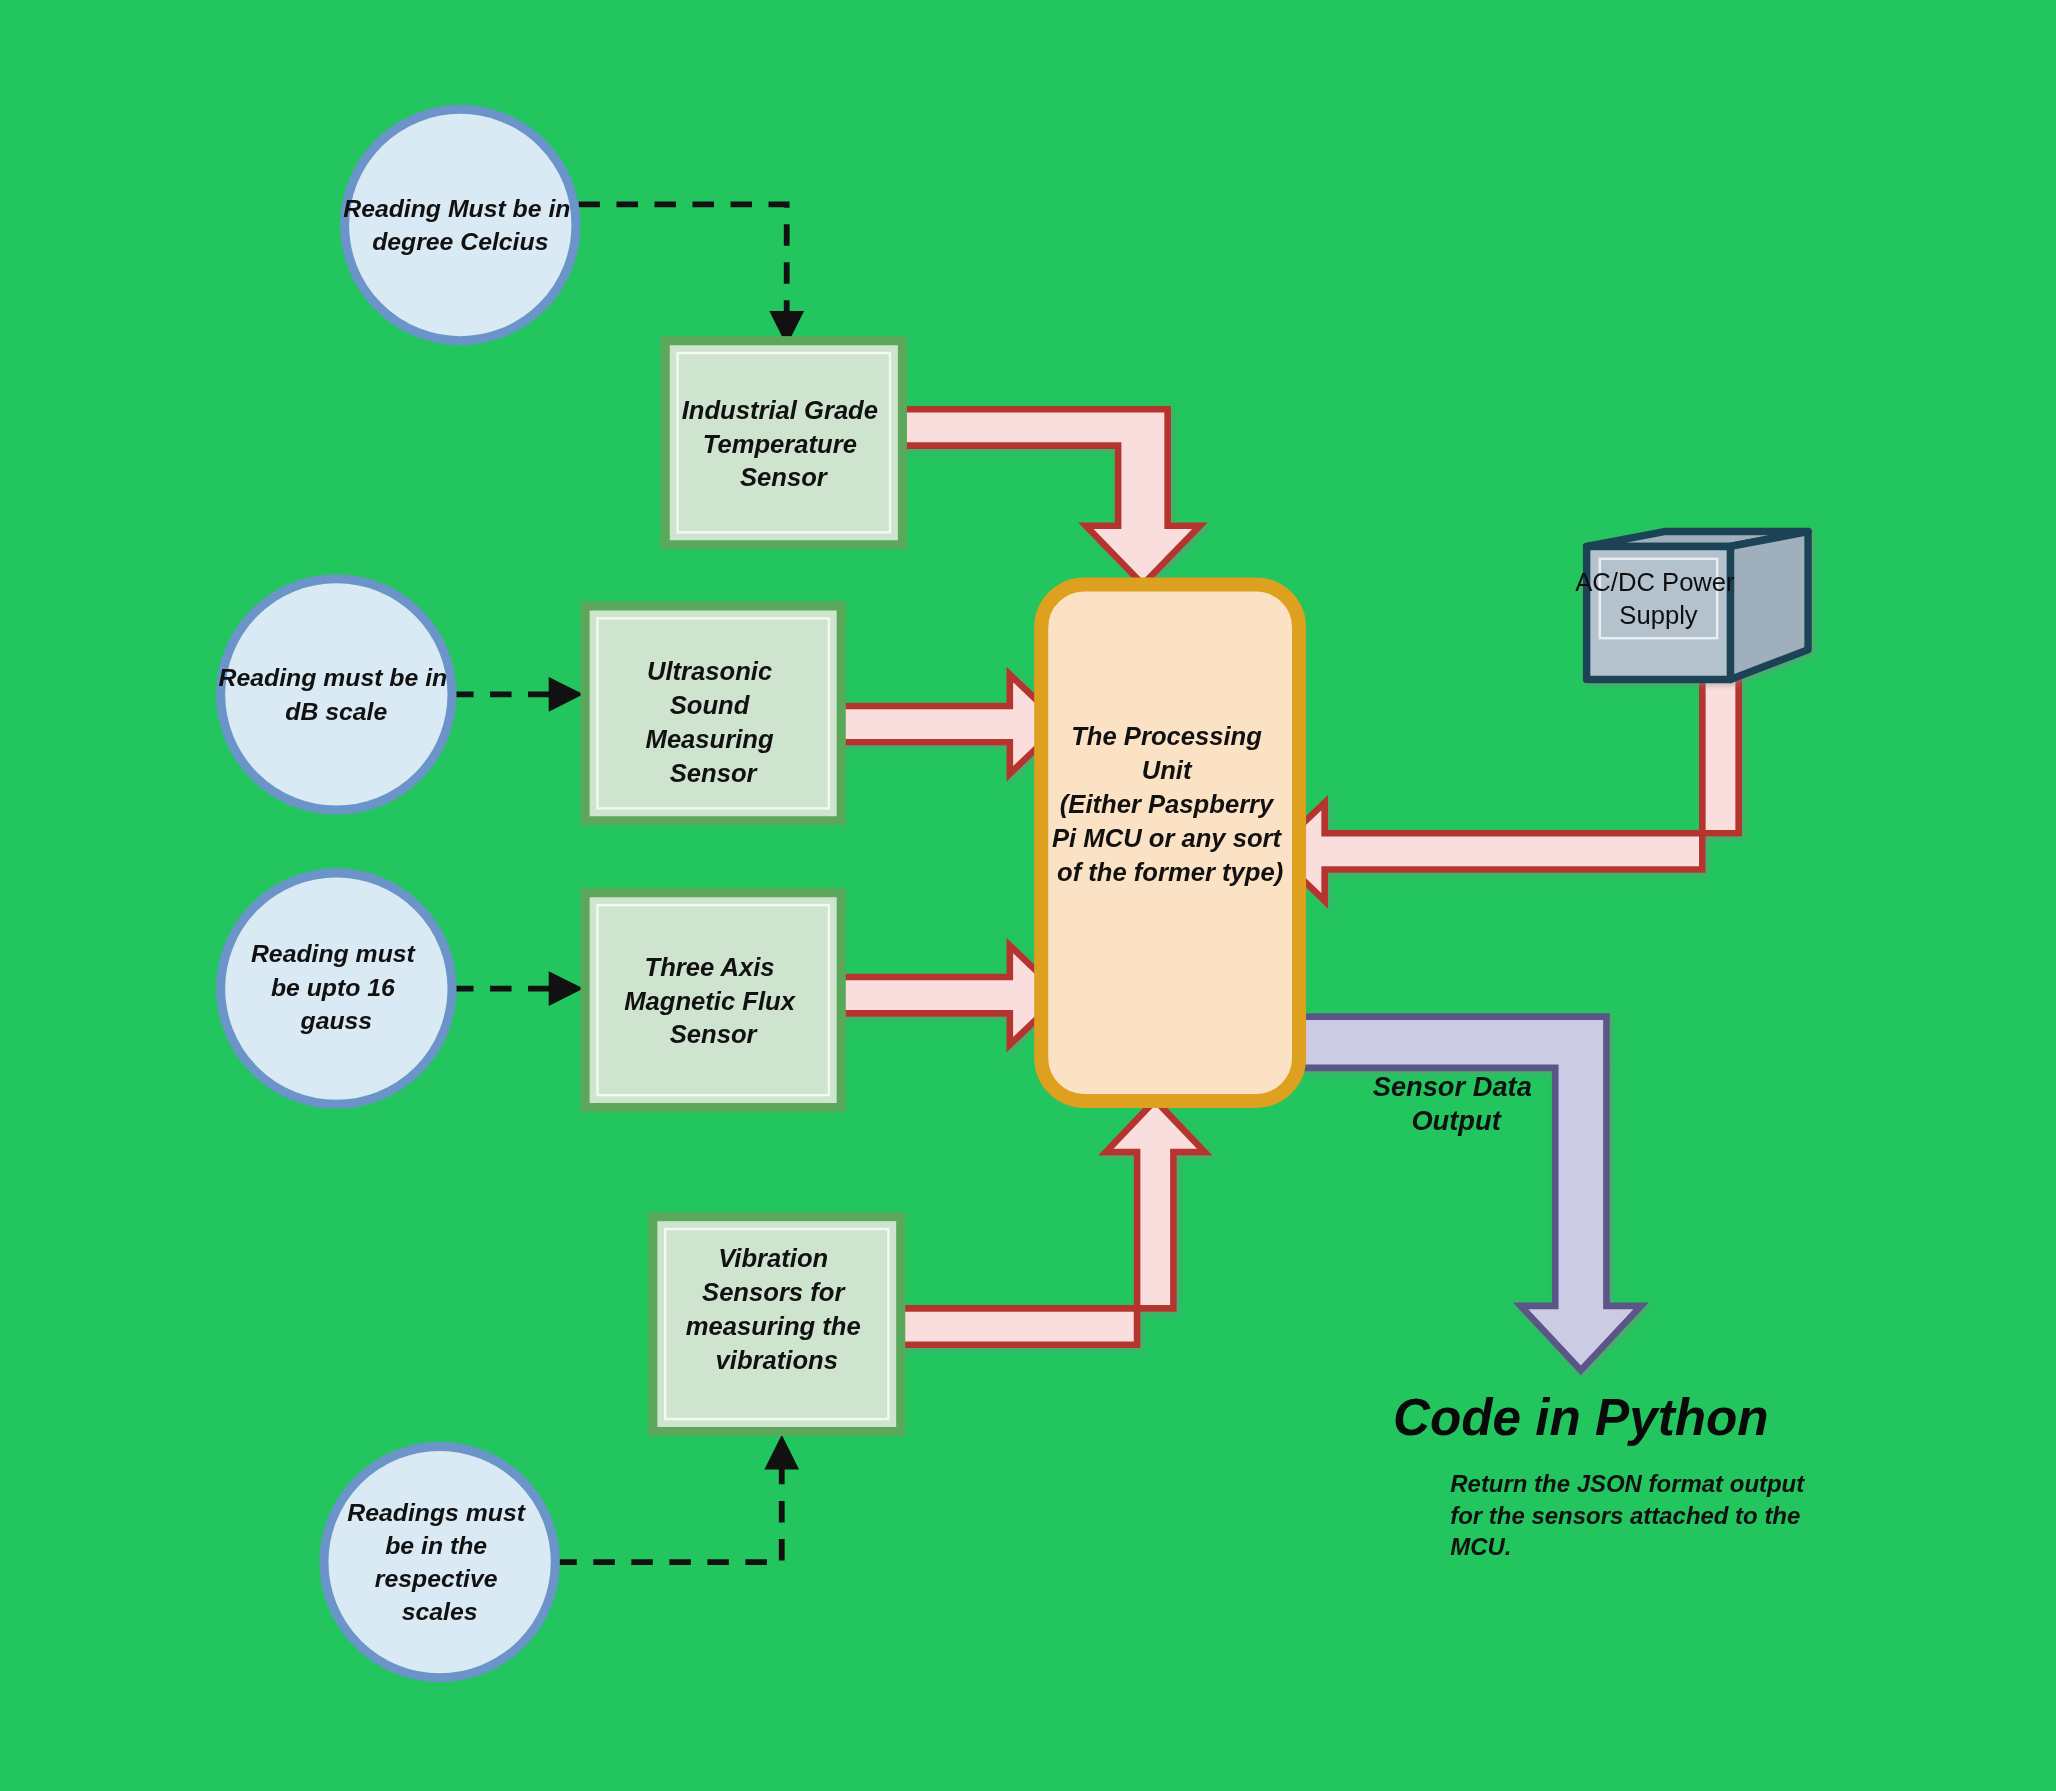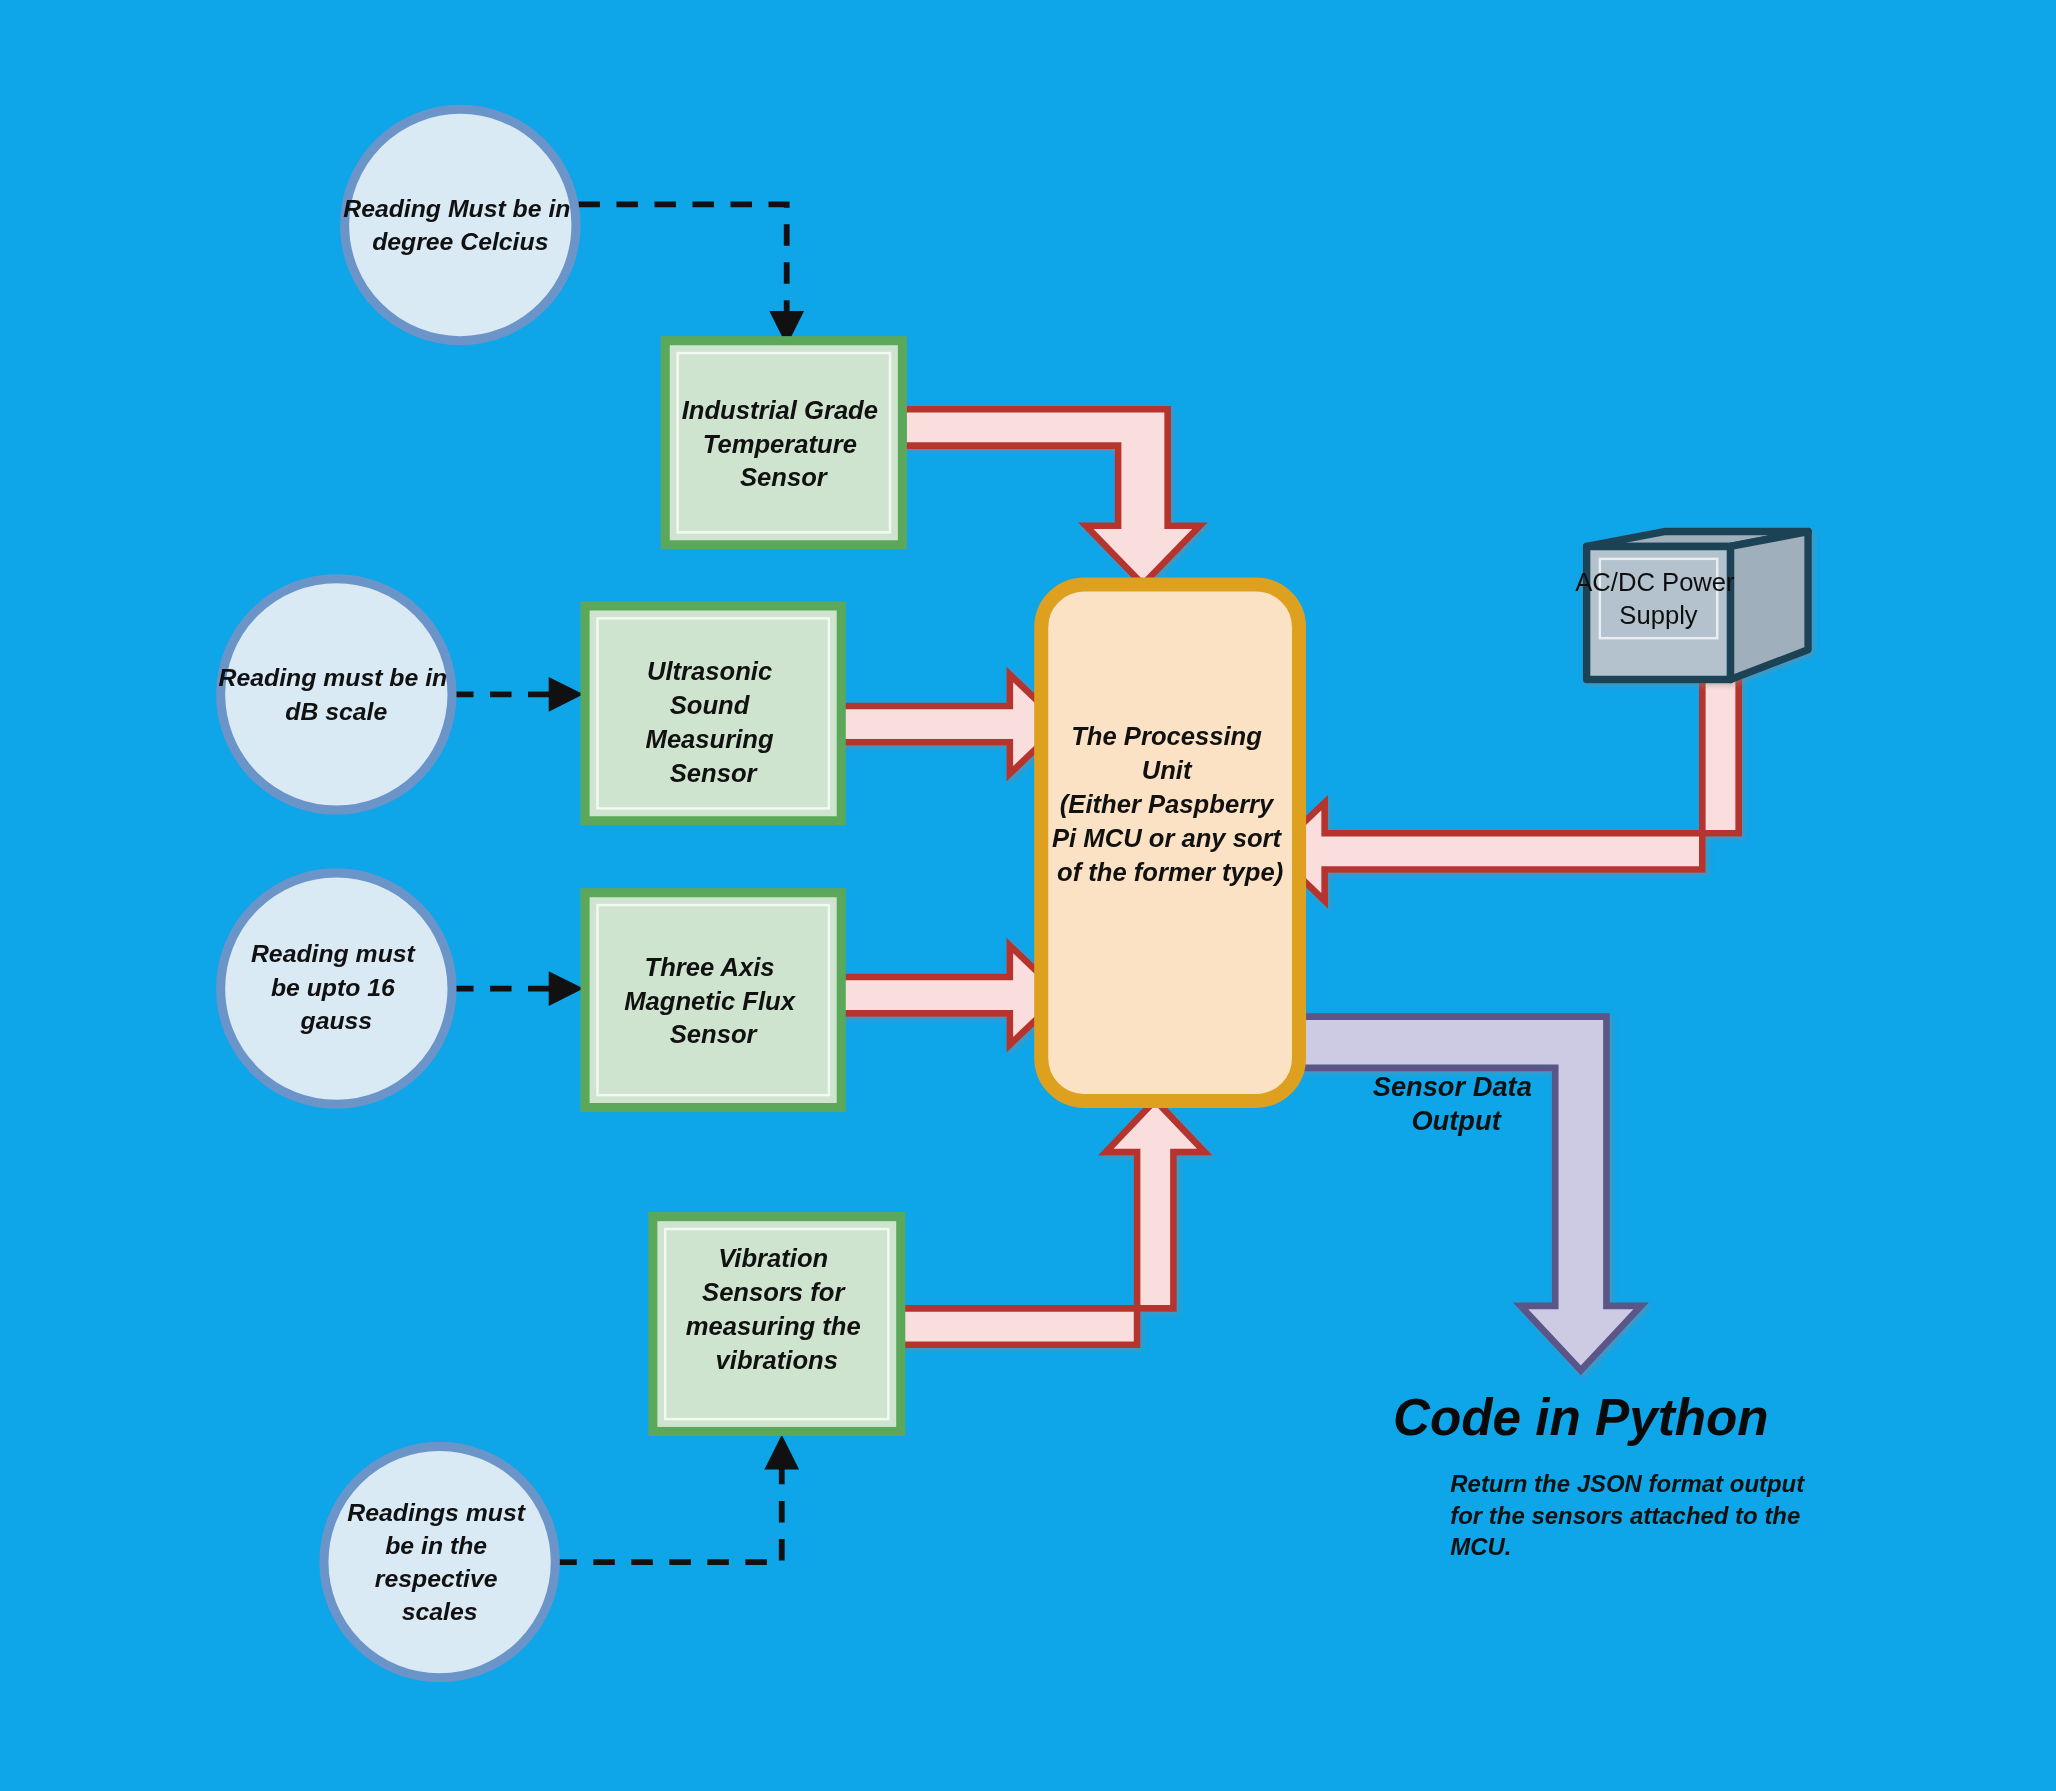--- a/index.html
+++ b/index.html
@@ -10,21 +10,21 @@
   body {
     width: 2056px;
     height: 1792px;
     font-family: "Liberation Sans", sans-serif;
     overflow: hidden;
   }
   #diagram-root {
     position: relative;
     width: 2056px;
     height: 1792px;
-    background: #0ea5e9;
+    background: #22c55e;
   }
   svg.layer {
     position: absolute;
     top: 0; left: 0;
     width: 2056px;
     height: 1792px;
   }
   .node-text {
     font-style: italic;
     font-weight: bold;

